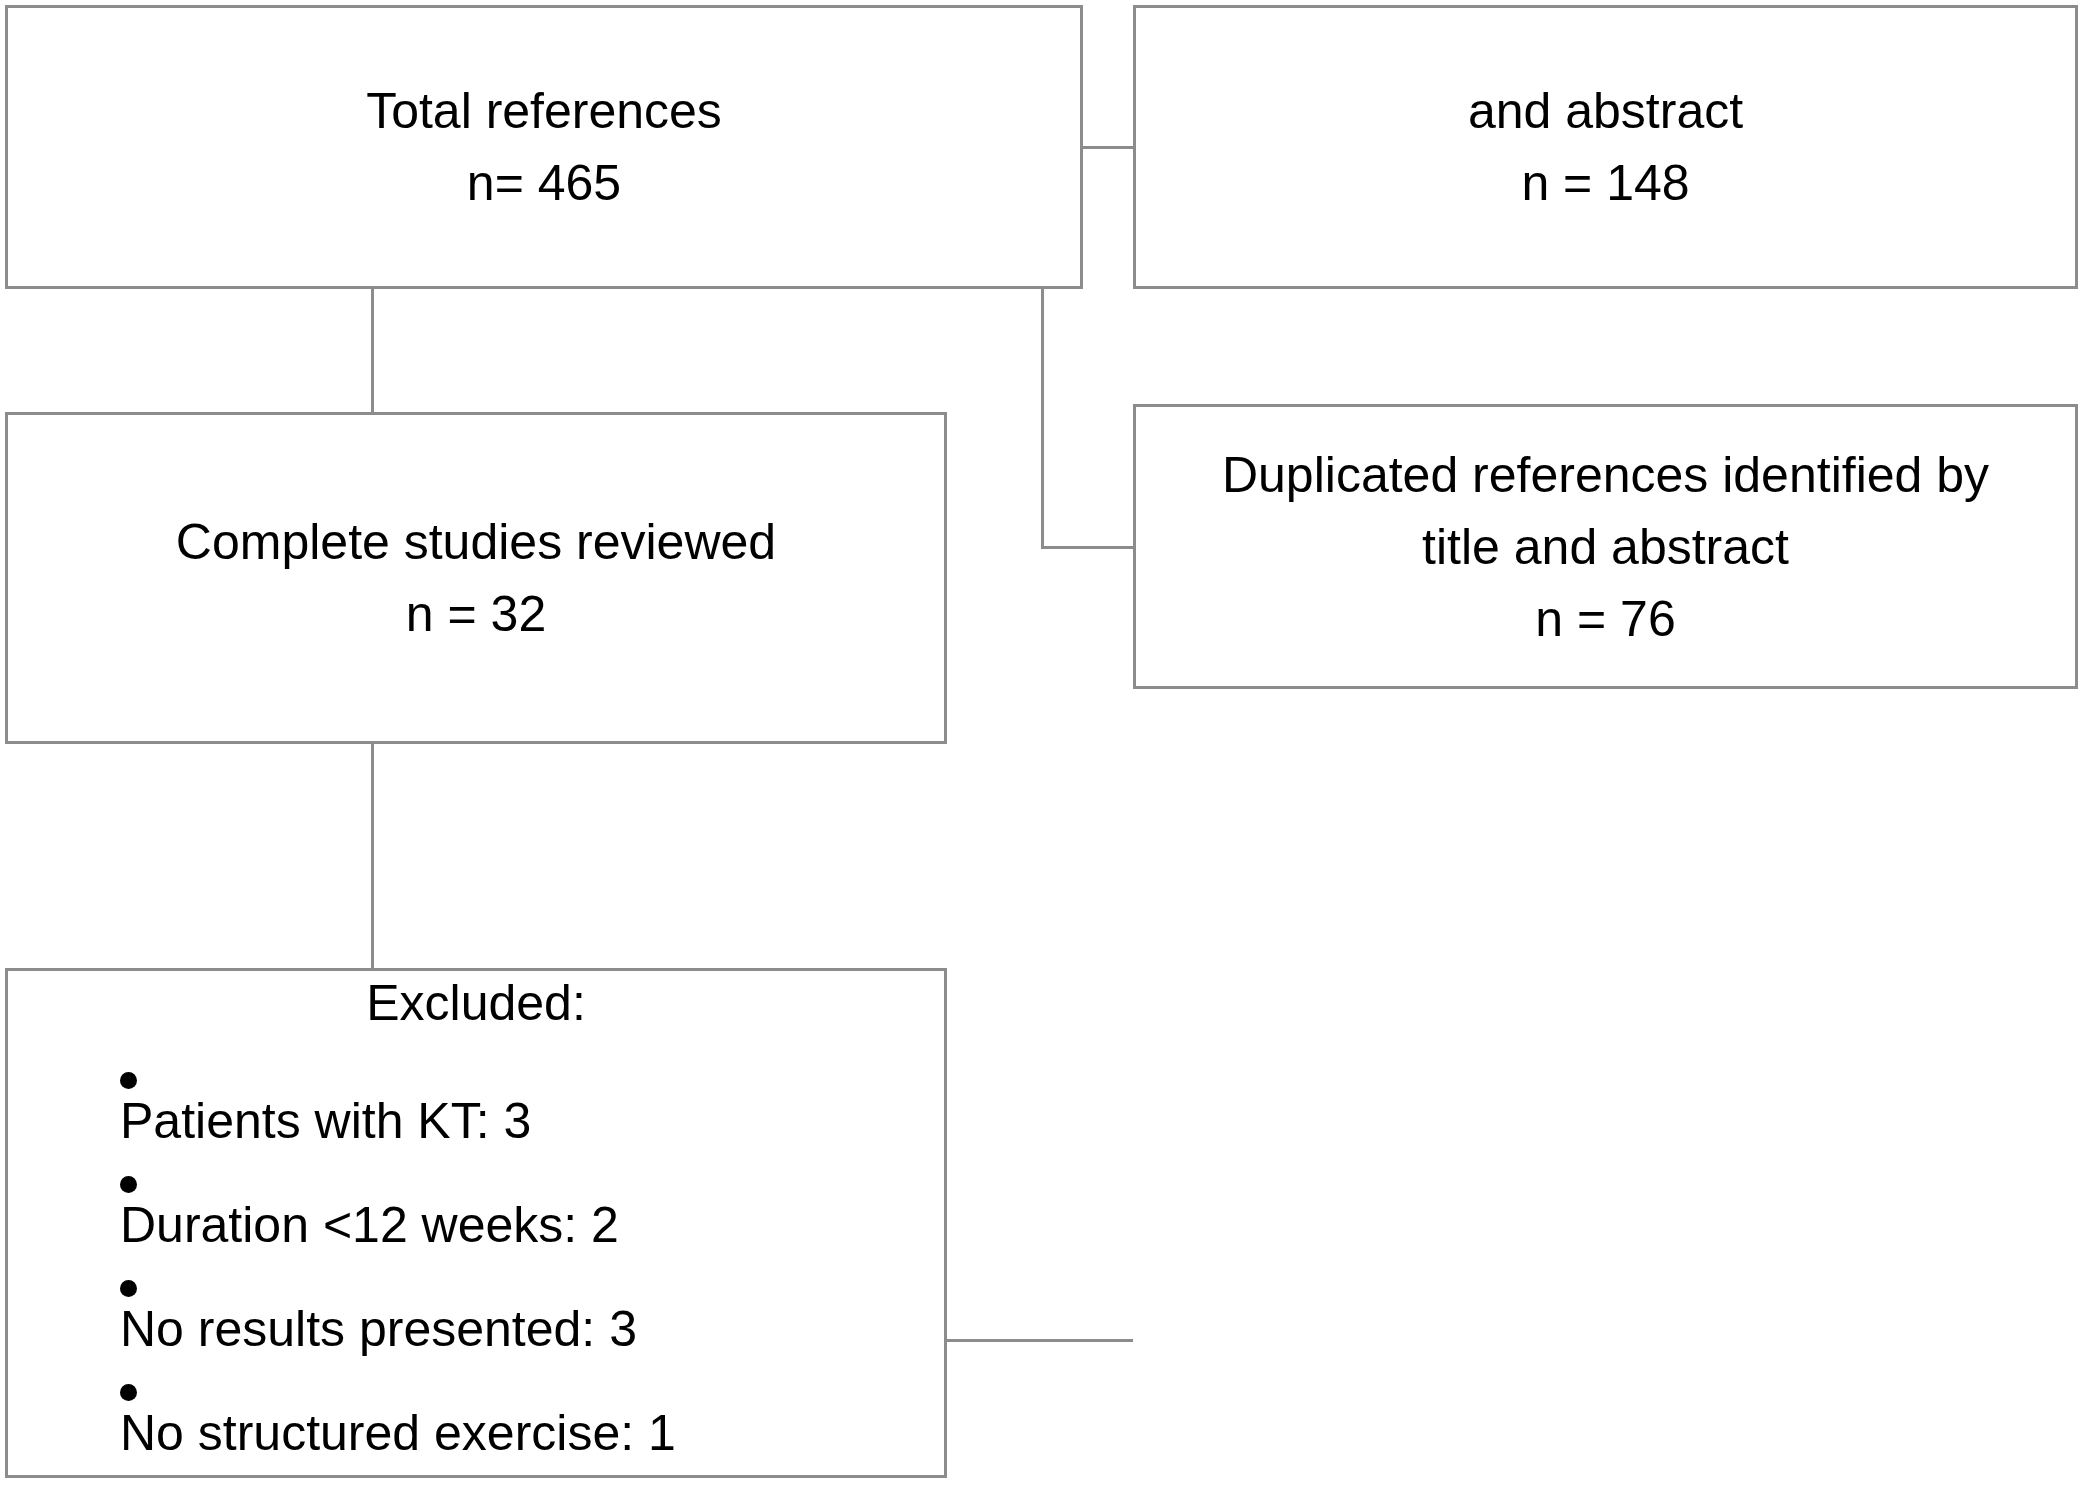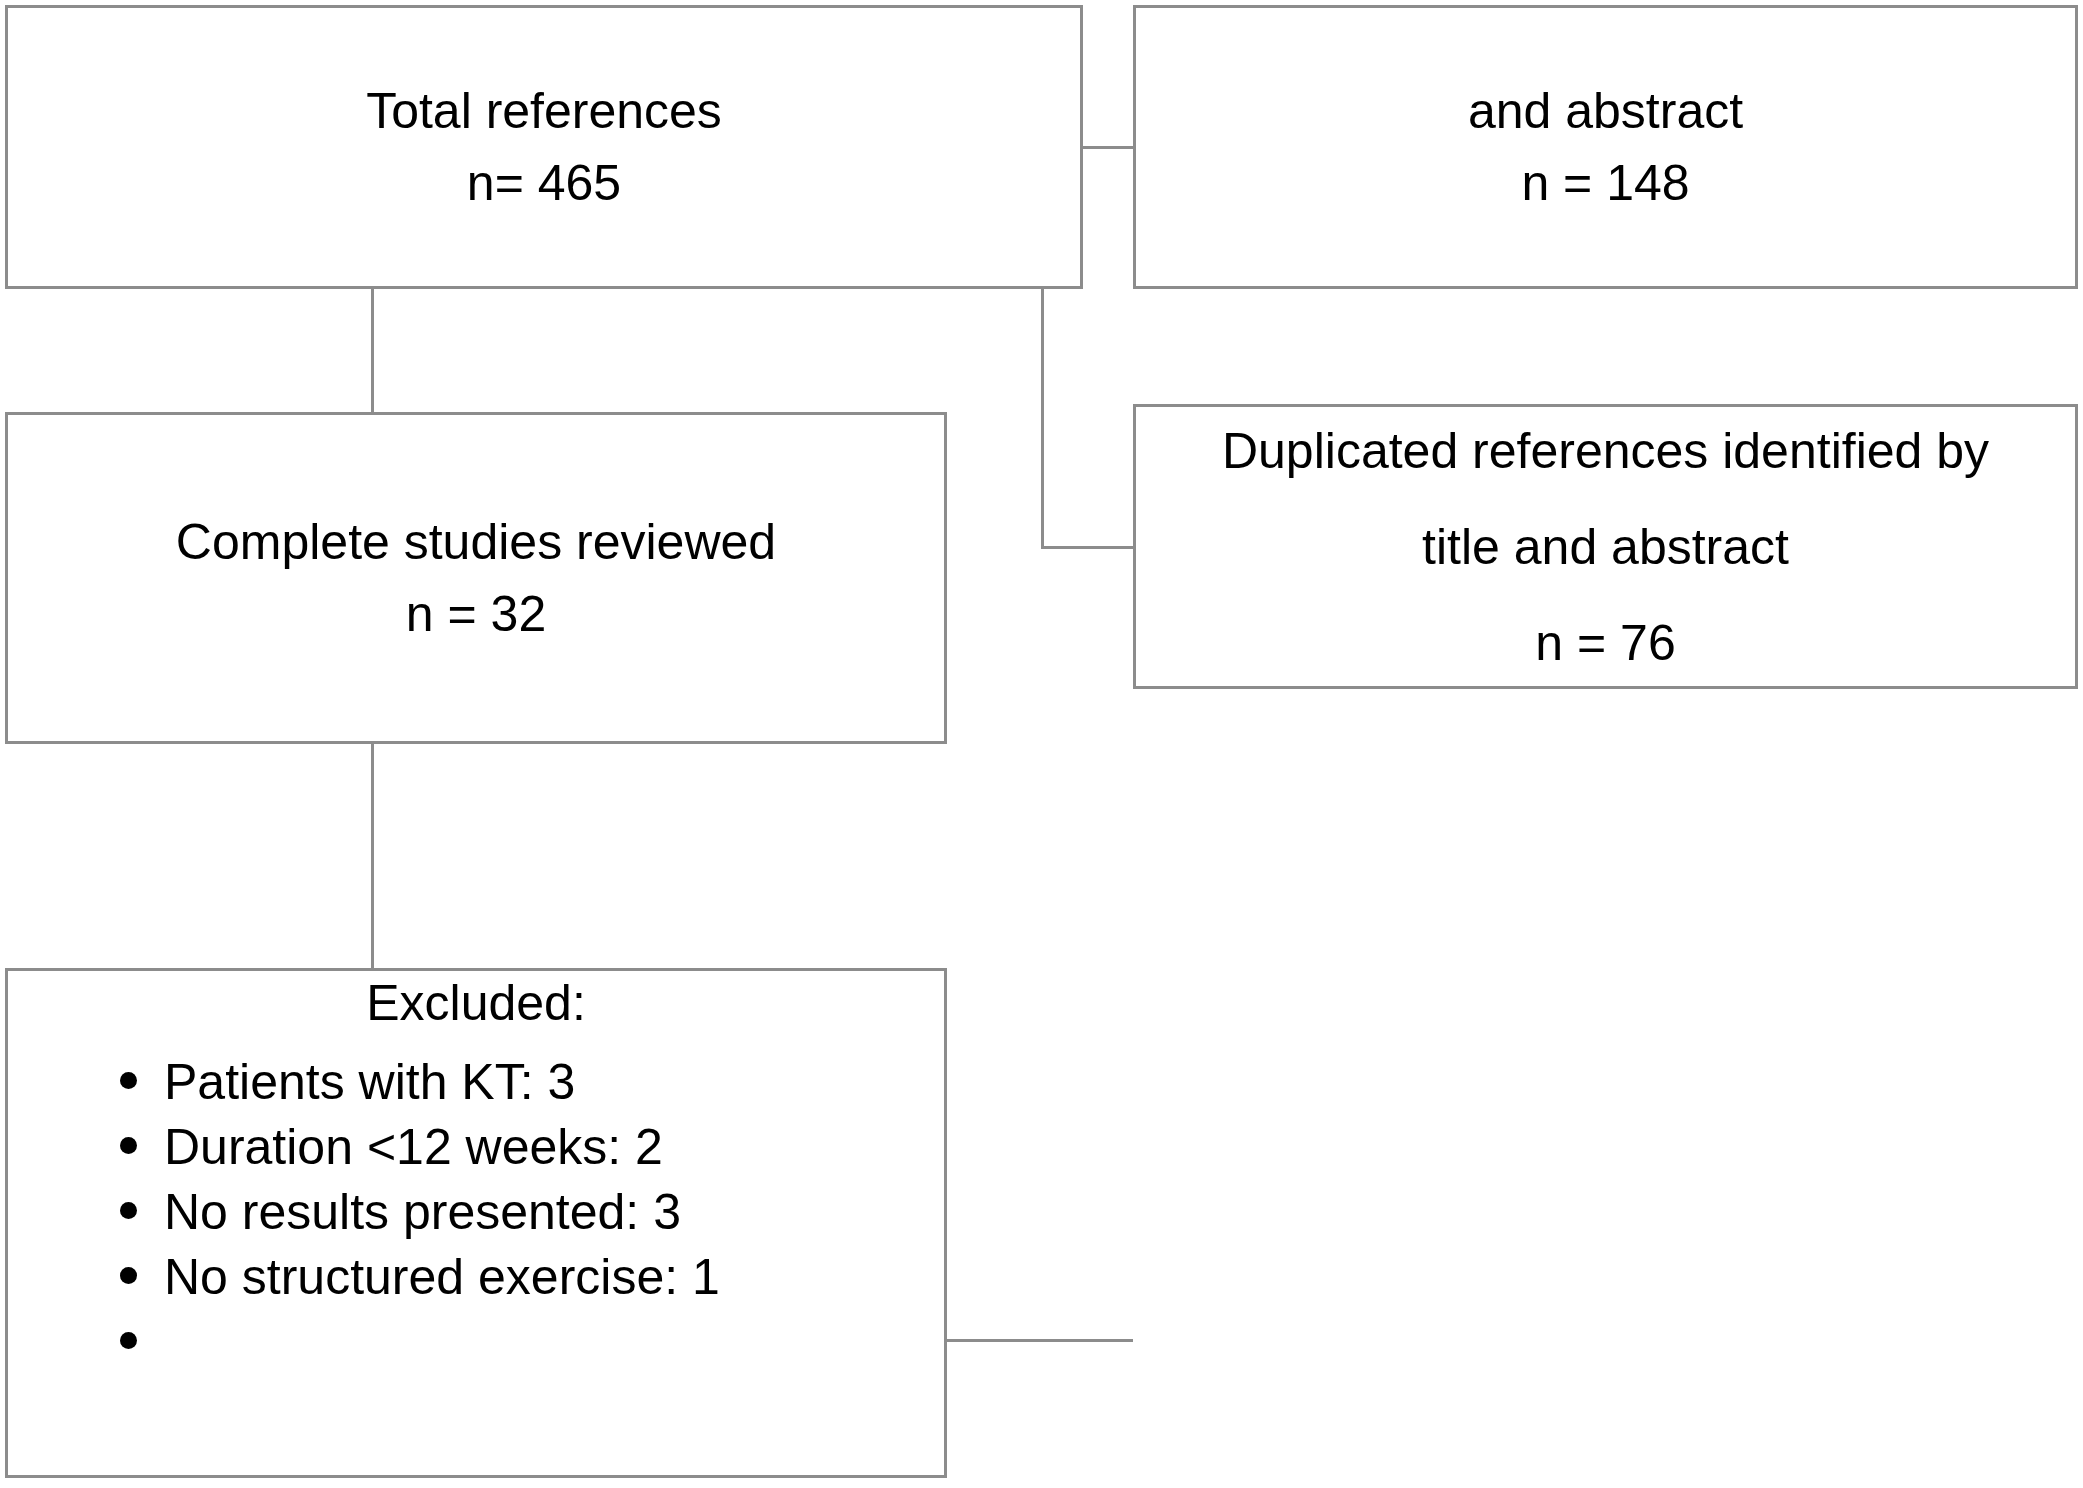--- a/index.html
+++ b/index.html
@@ -29,21 +29,21 @@
     font-size: 50px;
     line-height: 72px;
     color: #000000;
   }
   .box .line { width: 100%; }
 
   
   #box-total      { left: 5px;    top: 5px;    width: 1078px; height: 284px; }
   #box-excl-title { left: 1133px; top: 5px;    width: 945px; height: 284px; }
   #box-complete   { left: 5px;    top: 412px;  width: 942px; height: 332px; }
-  #box-duplicated { left: 1133px; top: 404px;  width: 945px; height: 285px; gap: 24px; }
+  #box-duplicated { left: 1133px; top: 404px;  width: 945px; height: 285px; }
   #box-excluded   { left: 5px;    top: 968px;  width: 942px; height: 510px;
                     justify-content: flex-start; }
   #box-included   { left: 1133px; top: 1212px; width: 945px; height: 263px; }
 
   
   .connector {
     position: absolute;
     background: #8c8c8c;
   }
   #conn-v-top      { left: 371px;  top: 289px;  width: 3px;   height: 123px; }
@@ -60,20 +60,21 @@
   }
   .bullets {
     align-self: flex-start;
     padding-left: 112px;
     text-align: left;
   }
   .bullet-item {
     display: flex;
     align-items: flex-start;
     line-height: 65px;
+    flex-direction: column;
   }
   .dot {
     flex: 0 0 auto;
     width: 17px;
     height: 17px;
     margin: 22px 27px 0 0;
     border-radius: 50%;
     background: #000000;
   }
 </style>

